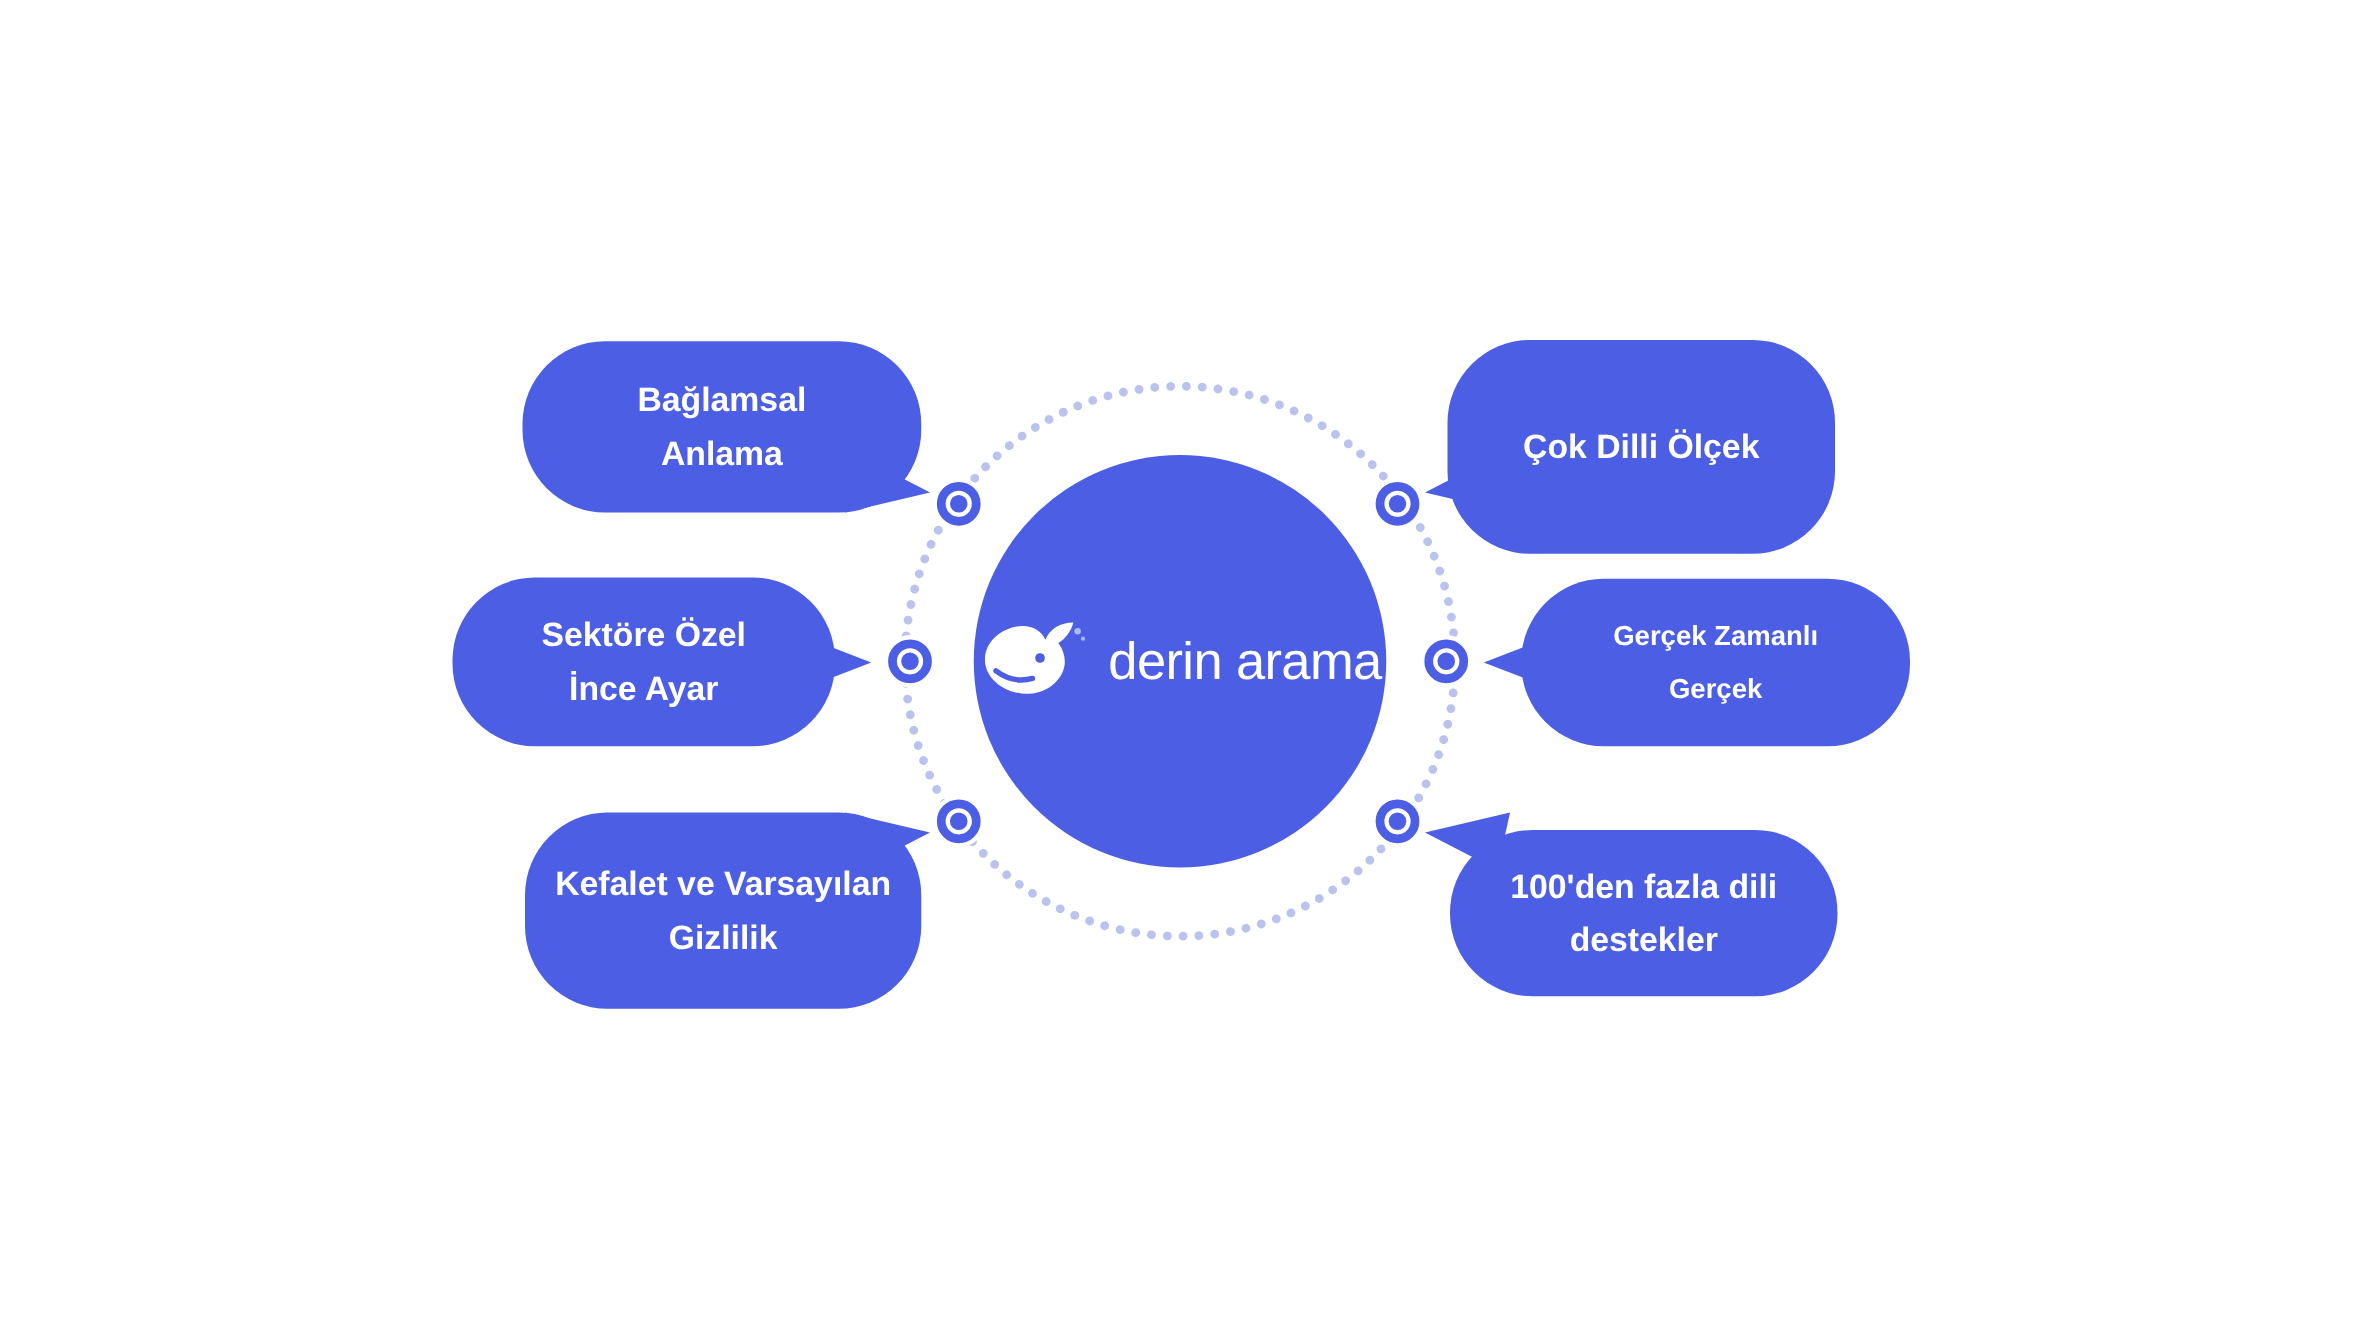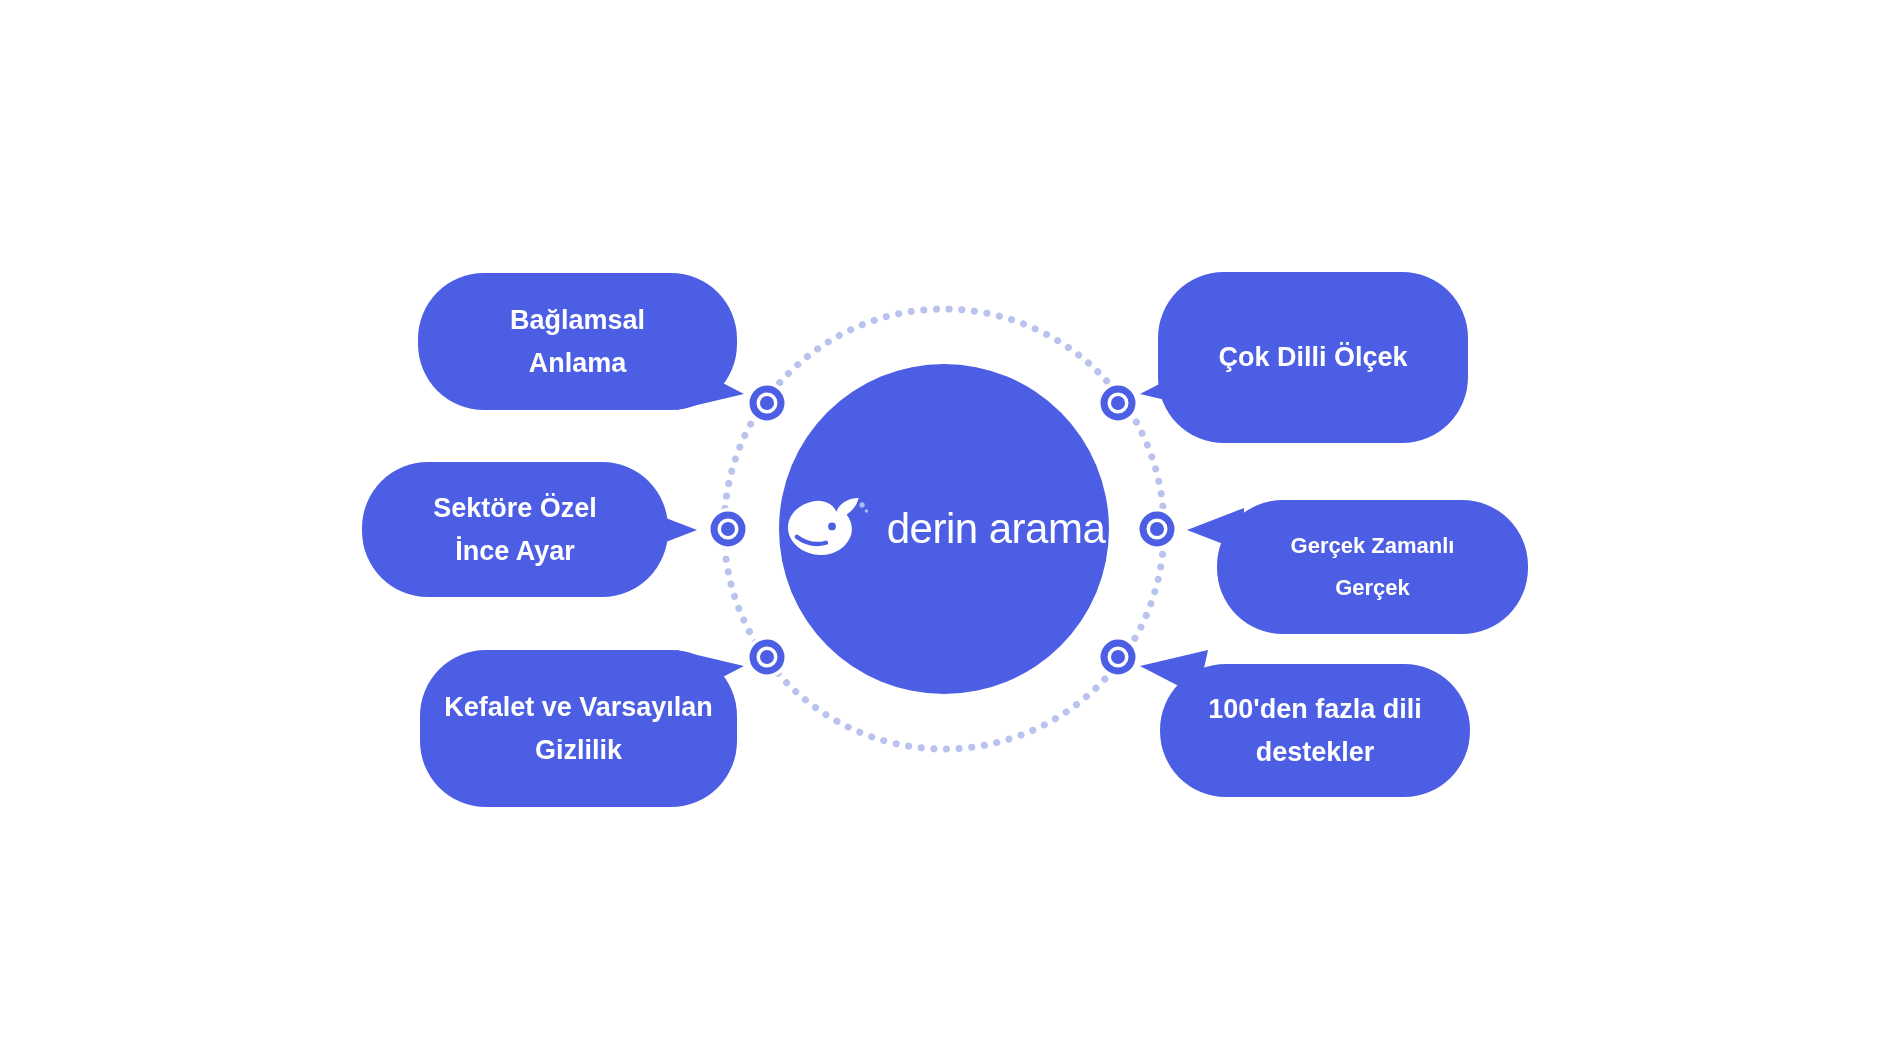--- a/index.html
+++ b/index.html
@@ -43,21 +43,21 @@
     color:var(--text);font-weight:700;text-align:center;
   }
   .bubble .line{display:block;}
   .bubble-std{font-size:27px;line-height:43px;}
   .bubble-sm{font-size:22px;line-height:42px;}
 
   .b1{left:418px;top:273px;width:319px;height:137px;}
   .b2{left:362px;top:462px;width:306px;height:135px;}
   .b3{left:420px;top:650px;width:317px;height:157px;}
   .b4{left:1158px;top:272px;width:310px;height:171px;}
-  .b5{left:1217px;top:463px;width:311px;height:134px;margin-top:37px;}
+  .b5{left:1217px;top:463px;width:311px;height:134px;}
   .b6{left:1160px;top:664px;width:310px;height:133px;}
 </style>
 </head>
 <body>
 
 <div class="stage">
 
   <svg class="deco" viewBox="0 0 1884 1060" aria-hidden="true">
     <circle class="dotted-ring" cx="944" cy="529" r="220"></circle>
 

